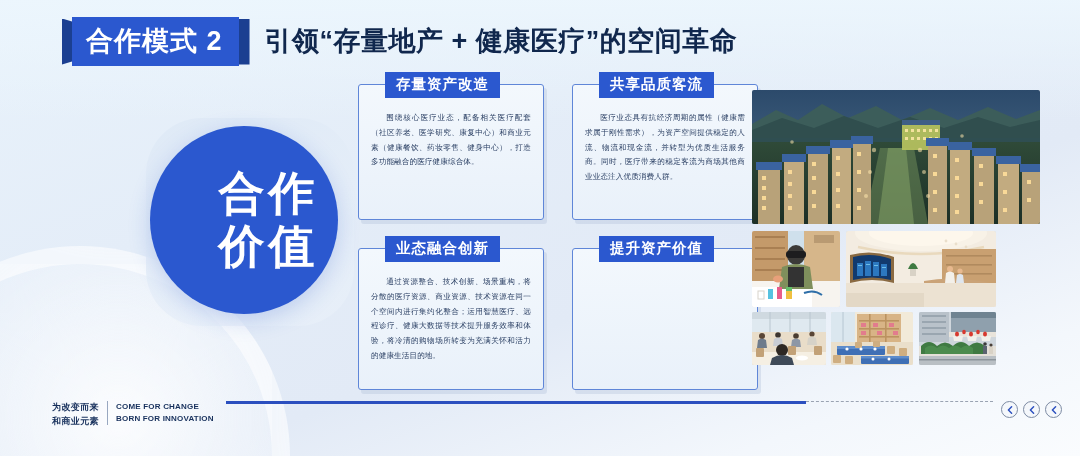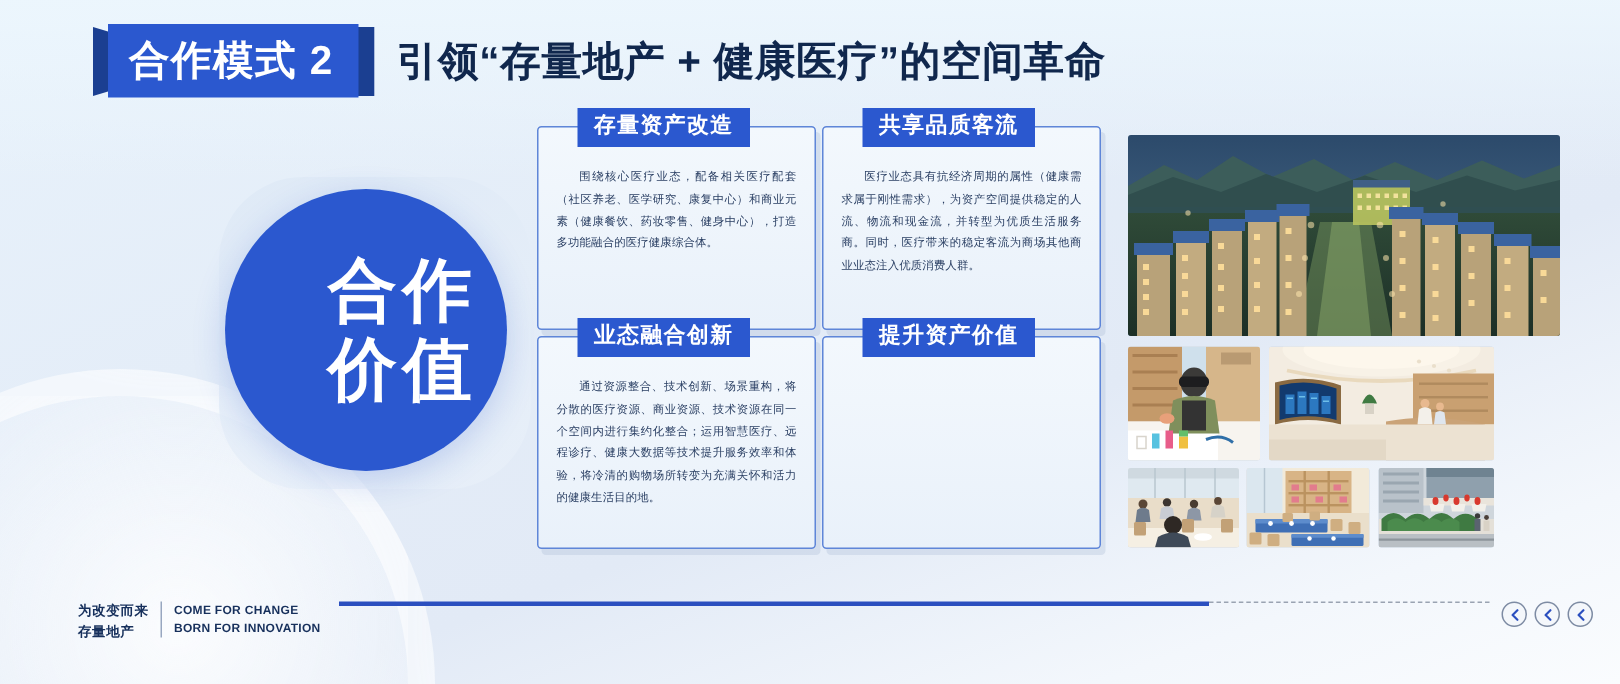--- a/index.html
+++ b/index.html
@@ -35,21 +35,21 @@
     background: linear-gradient(180deg, rgba(236,246,253,0.95), rgba(236,246,253,0));
     pointer-events: none;
   }
 
   
   .header {
     position: absolute;
     top: 16px;
     left: 72px;
     display: flex;
-    align-items: flex-start;
+    align-items: center;
     height: 50px;
   }
   .badge-wrap { position: relative; display: flex; align-items: center; }
   .badge-fold-l {
     position: absolute;
     left: -10px; top: 2px;
     width: 20px; height: 46px;
     background: #1b3f91;
     clip-path: polygon(0 0, 100% 6px, 100% calc(100% - 6px), 0 100%);
   }
@@ -118,21 +118,21 @@
 
   
   .cards {
     position: absolute;
     left: 358px;
     top: 84px;
     width: 384px;
     display: grid;
     grid-template-columns: 186px 186px;
     grid-template-rows: 136px 142px;
-    gap: 4px;
+    gap: 28px;
   }
   .card {
     position: relative;
     background: linear-gradient(180deg, #f3f8fd 0%, #e9f1fa 100%);
     border: 1px solid #5f86d8;
     border-radius: 3px;
     box-shadow: 3px 4px 0 rgba(160,180,210,0.28);
     padding: 26px 12px 10px 12px;
   }
   .card-title {
@@ -606,21 +606,21 @@
       <circle cx="72" cy="33" r="1.6" fill="#4a3f38"></circle>
         <rect x="70" y="35" width="4" height="7" fill="#d9d2c6"></rect>
     </svg>
   </div>
 
 </div>
 
 <div class="footer">
   <div>
     <div class="slogan-cn">为改变而来</div>
-    <div class="slogan-cn">存量地产</div>
+    <div class="slogan-cn">和商业元素</div>
   </div>
   <div class="slogan-div"></div>
   <div>
     <div class="slogan-en">COME FOR CHANGE</div>
     <div class="slogan-en">BORN FOR INNOVATION</div>
   </div>
   <div class="rule-solid"></div>
   <div class="rule-dashed"></div>
   <div class="navbtns">
     <div class="navbtn">

